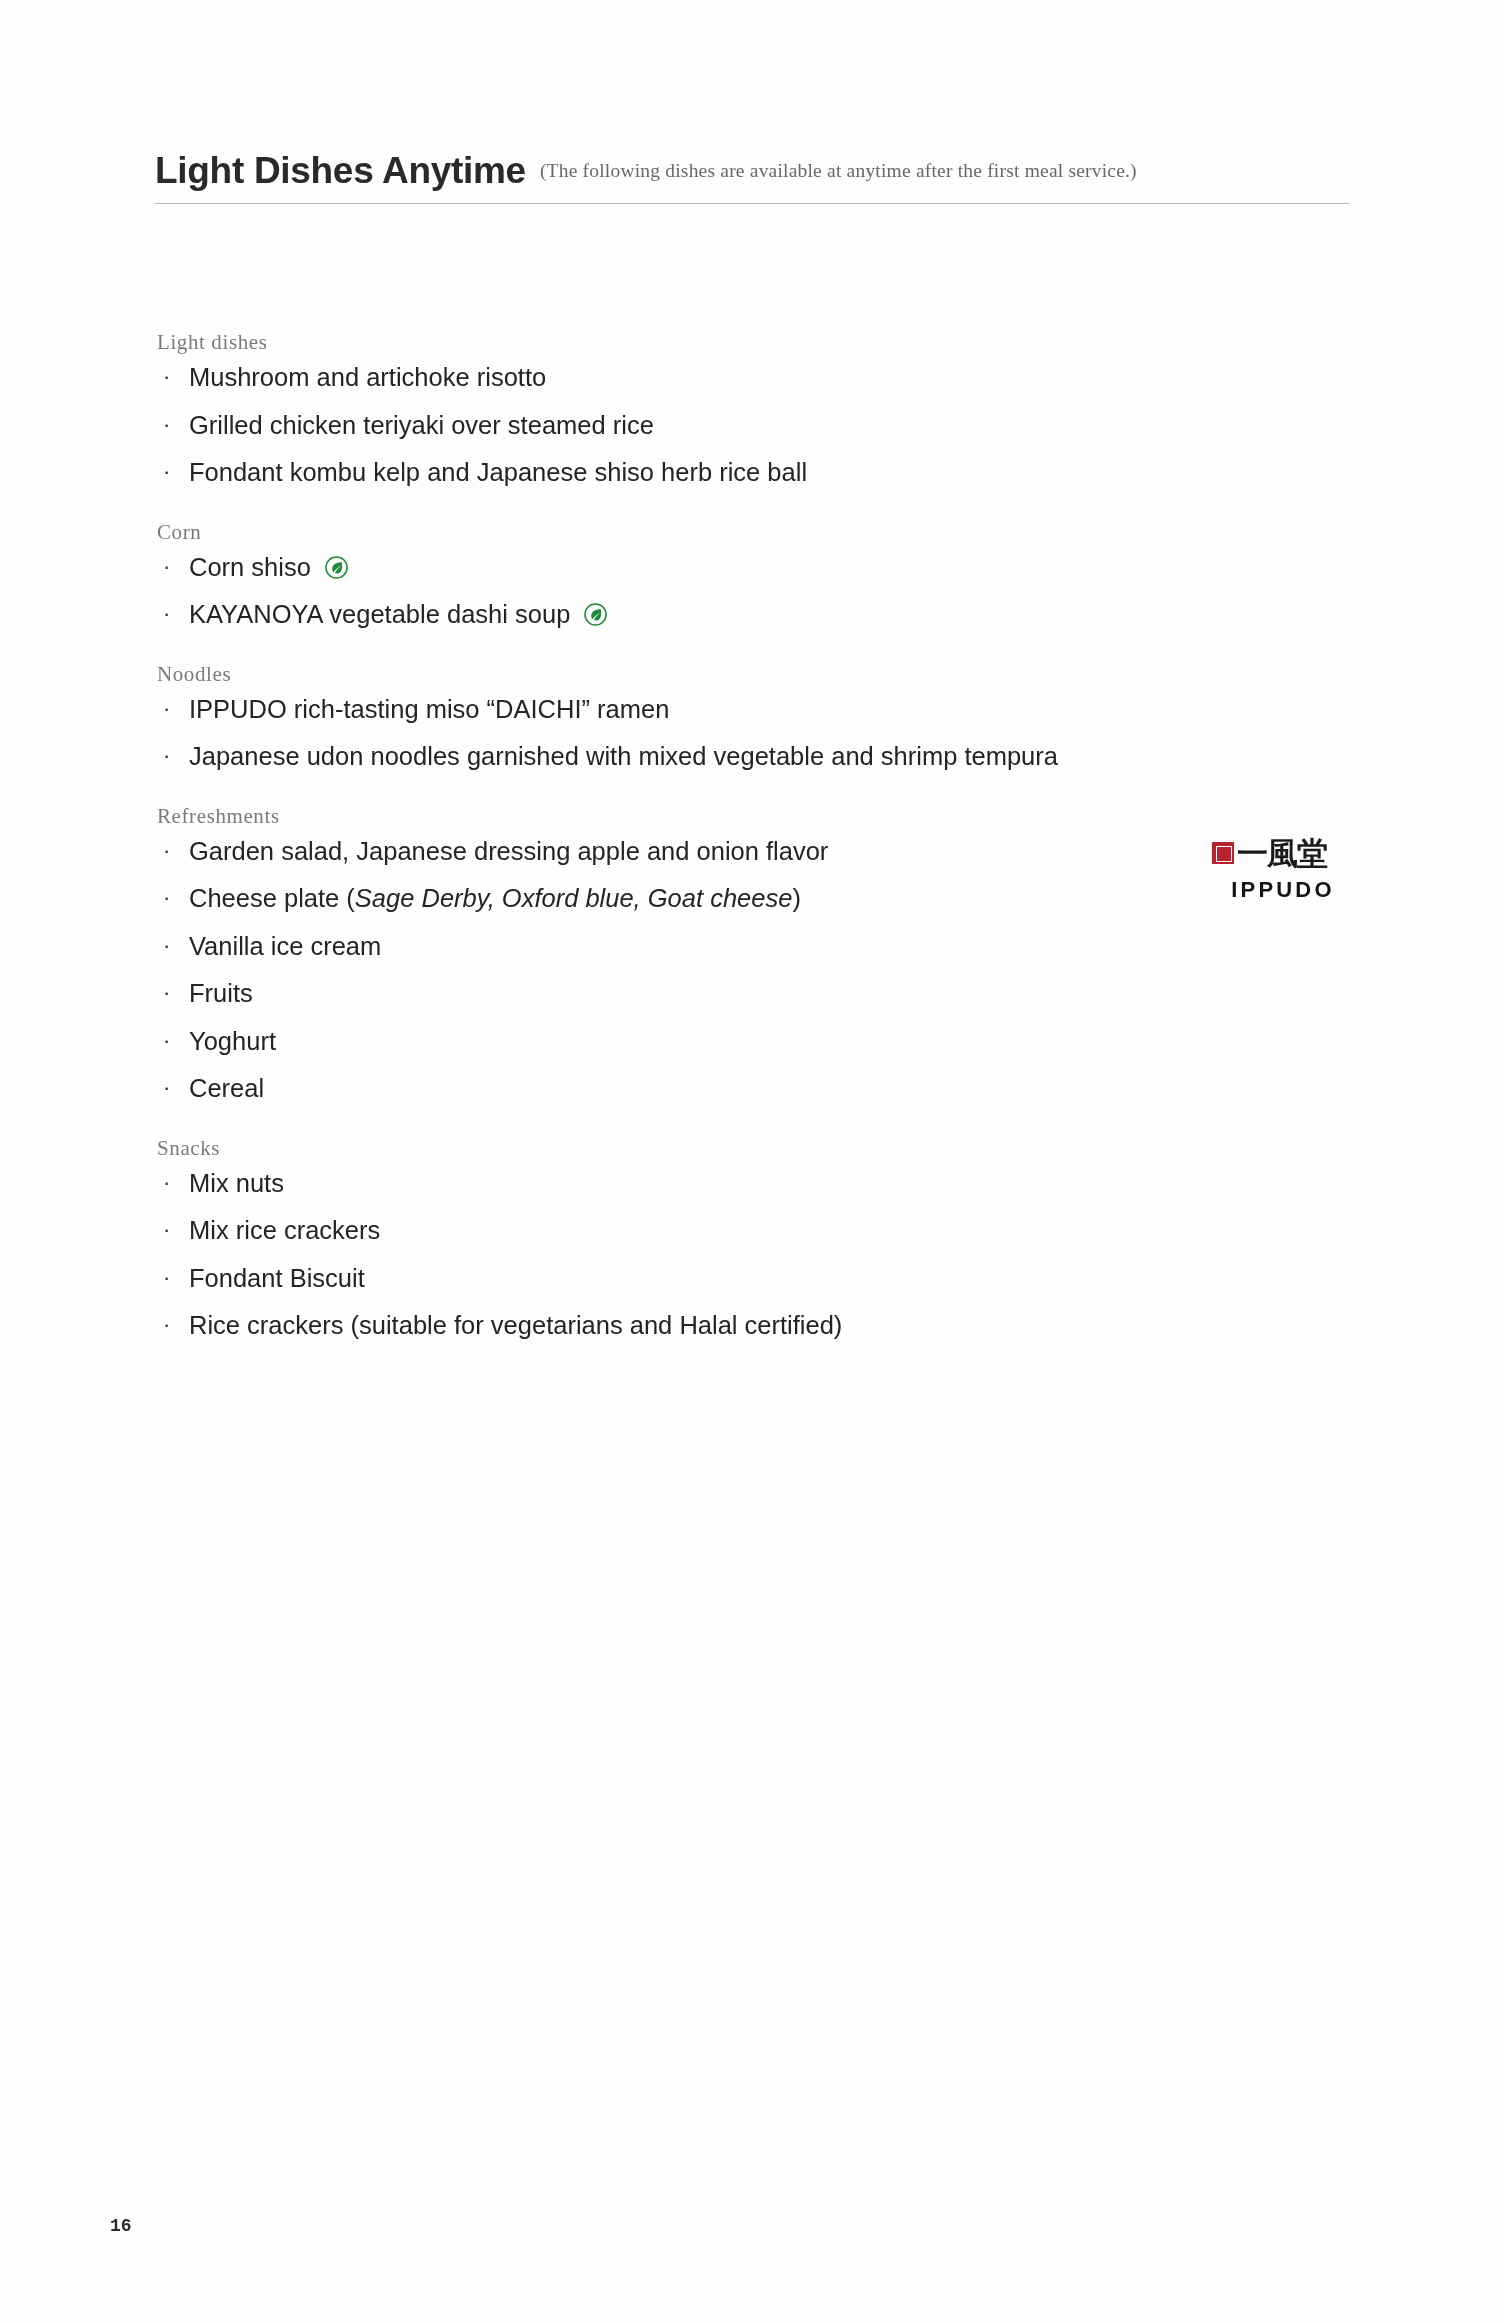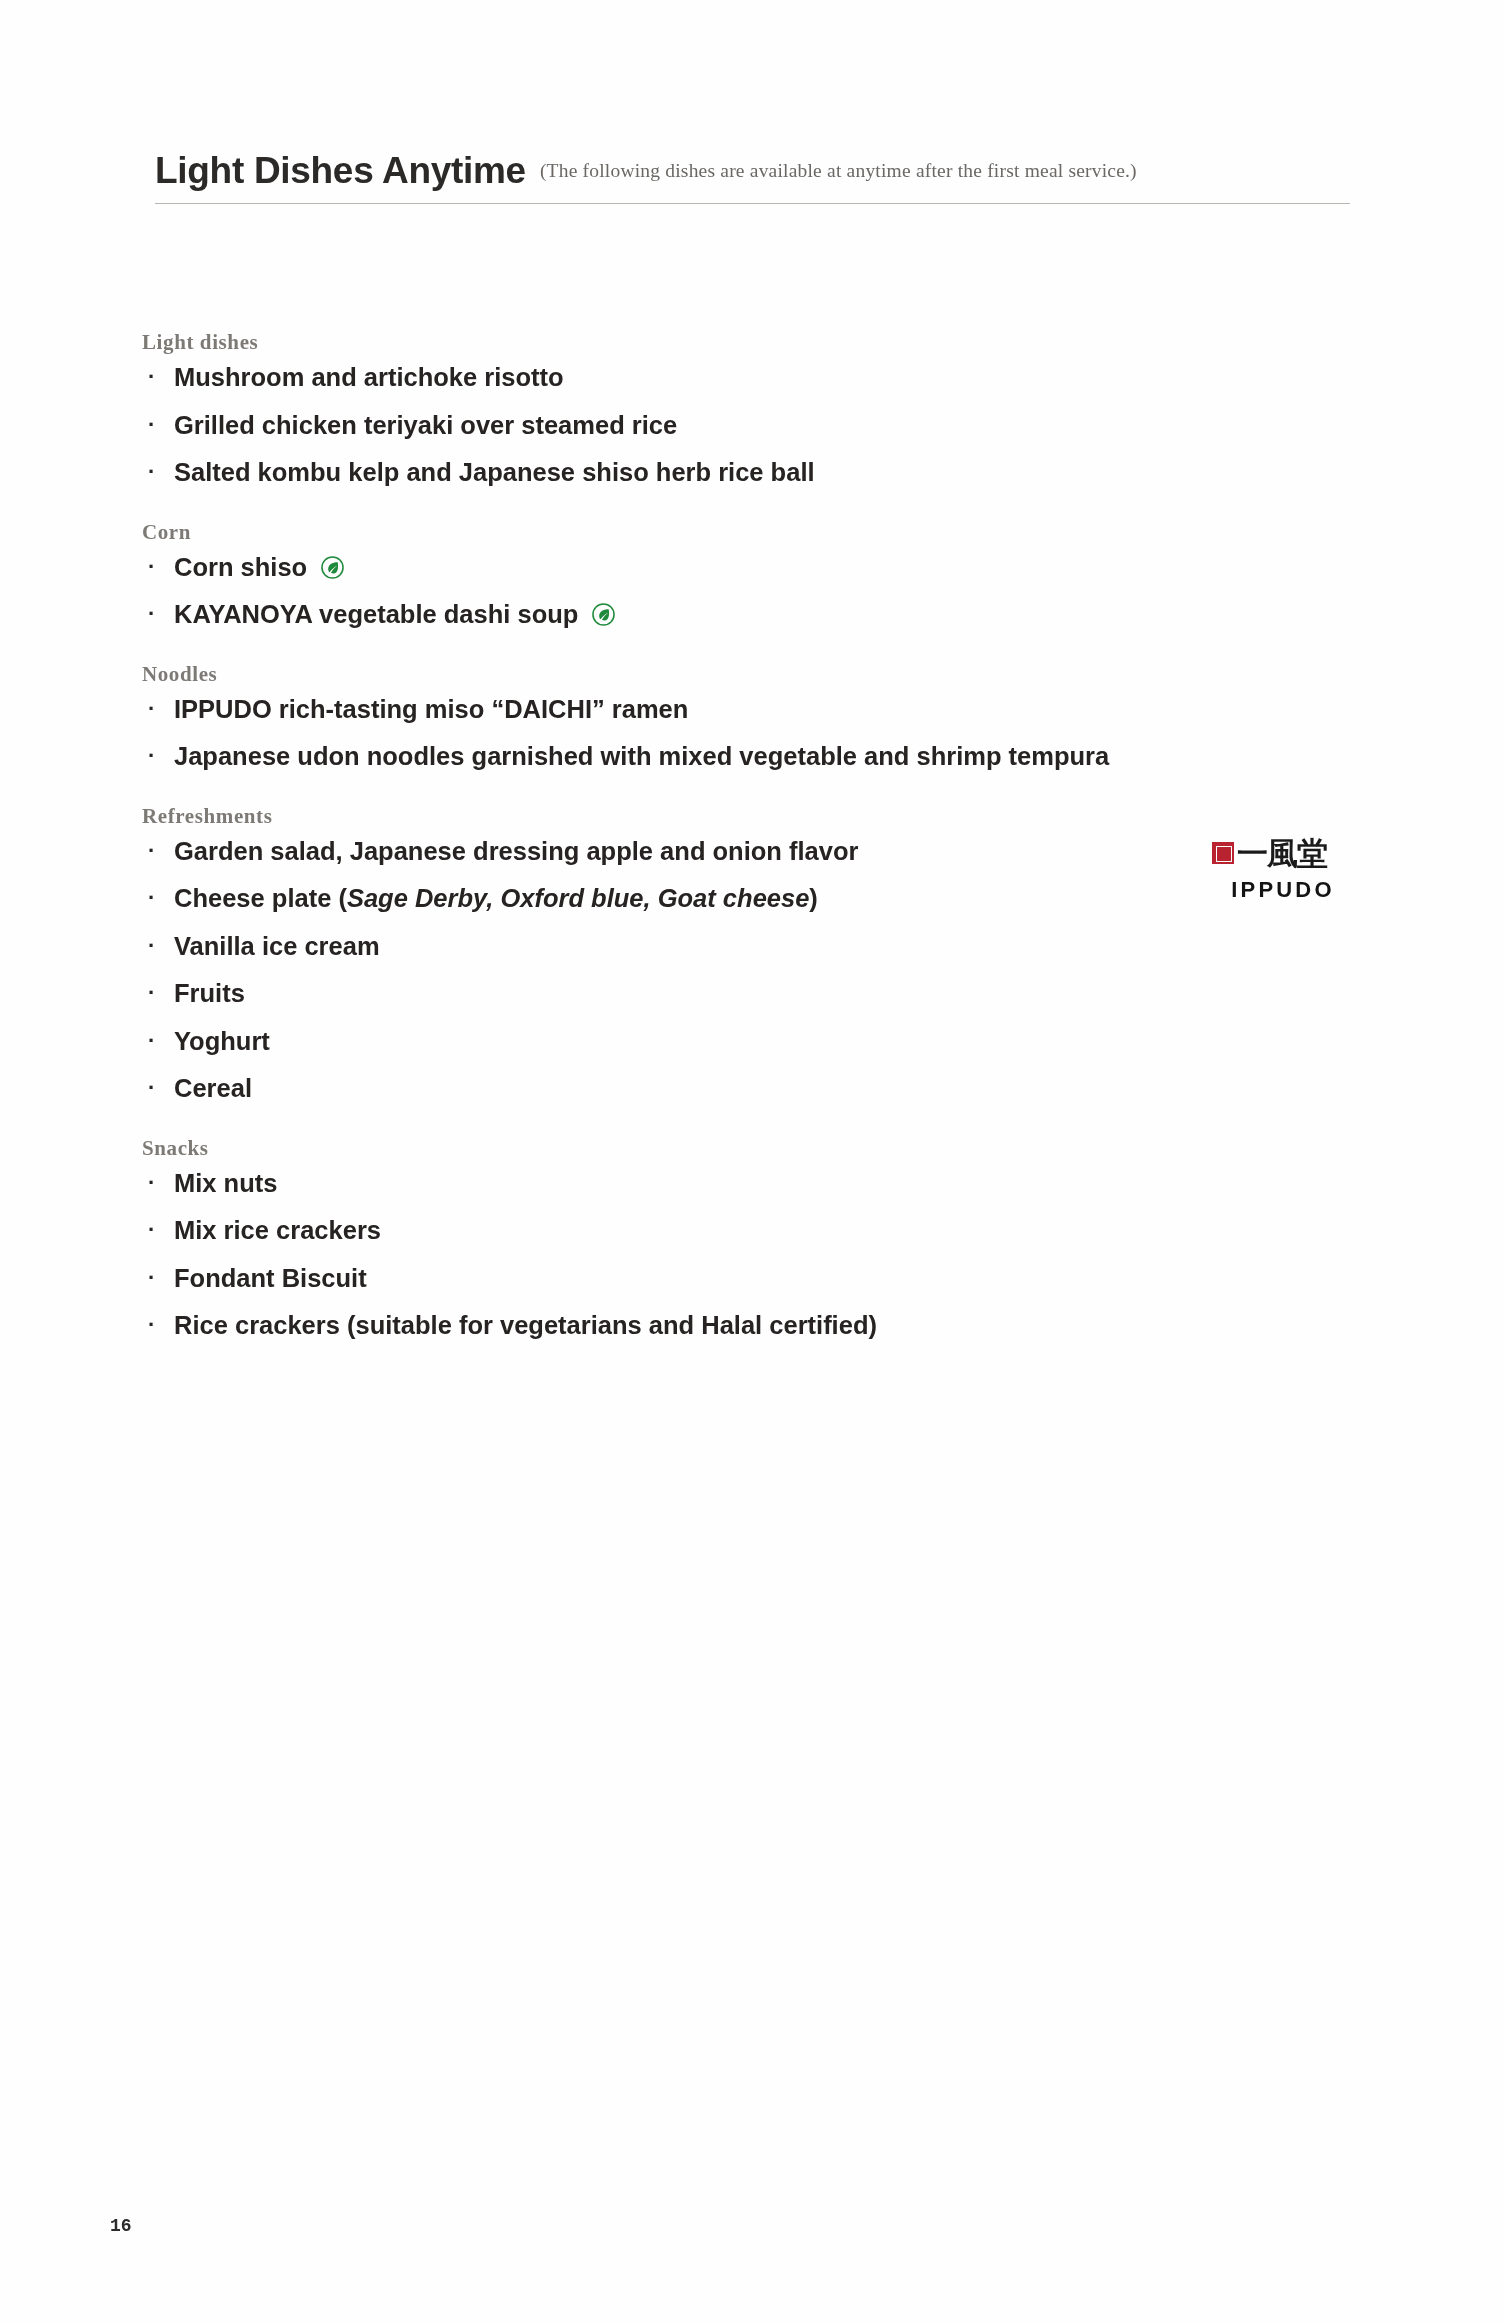--- a/index.html
+++ b/index.html
@@ -53,24 +53,23 @@
   .header-rule {
     margin-top: 11px;
     width: 1195px;
     height: 1px;
     background: #b9b5b1;
   }
 
   
   .content {
     position: absolute;
-    left: 140px;
+    left: 155px;
     top: 330px;
     width: 1200px;
-    font-weight: bold;
   }
   .section {
     margin-bottom: 26px;
   }
   .section-title {
     font-family: "Liberation Serif", serif;
     font-size: 21px;
     color: #7d7a76;
     letter-spacing: 0.6px;
     margin: 0 0 10px 2px;
@@ -194,21 +193,21 @@
         <li class="item">
           <span class="bullet">·</span>
           <span>Mushroom and artichoke risotto</span>
         </li>
         <li class="item">
           <span class="bullet">·</span>
           <span>Grilled chicken teriyaki over steamed rice</span>
         </li>
         <li class="item">
           <span class="bullet">·</span>
-          <span>Salted kombu kelp and Japanese shiso herb rice ball</span>
+          <span>Fondant kombu kelp and Japanese shiso herb rice ball</span>
         </li>
       </ul>
     </div>
 
     <div class="section sec-soup">
       <div class="section-title">Corn</div>
       <ul class="items">
         <li class="item">
           <span class="bullet">·</span>
           <span>Corn shiso</span>

